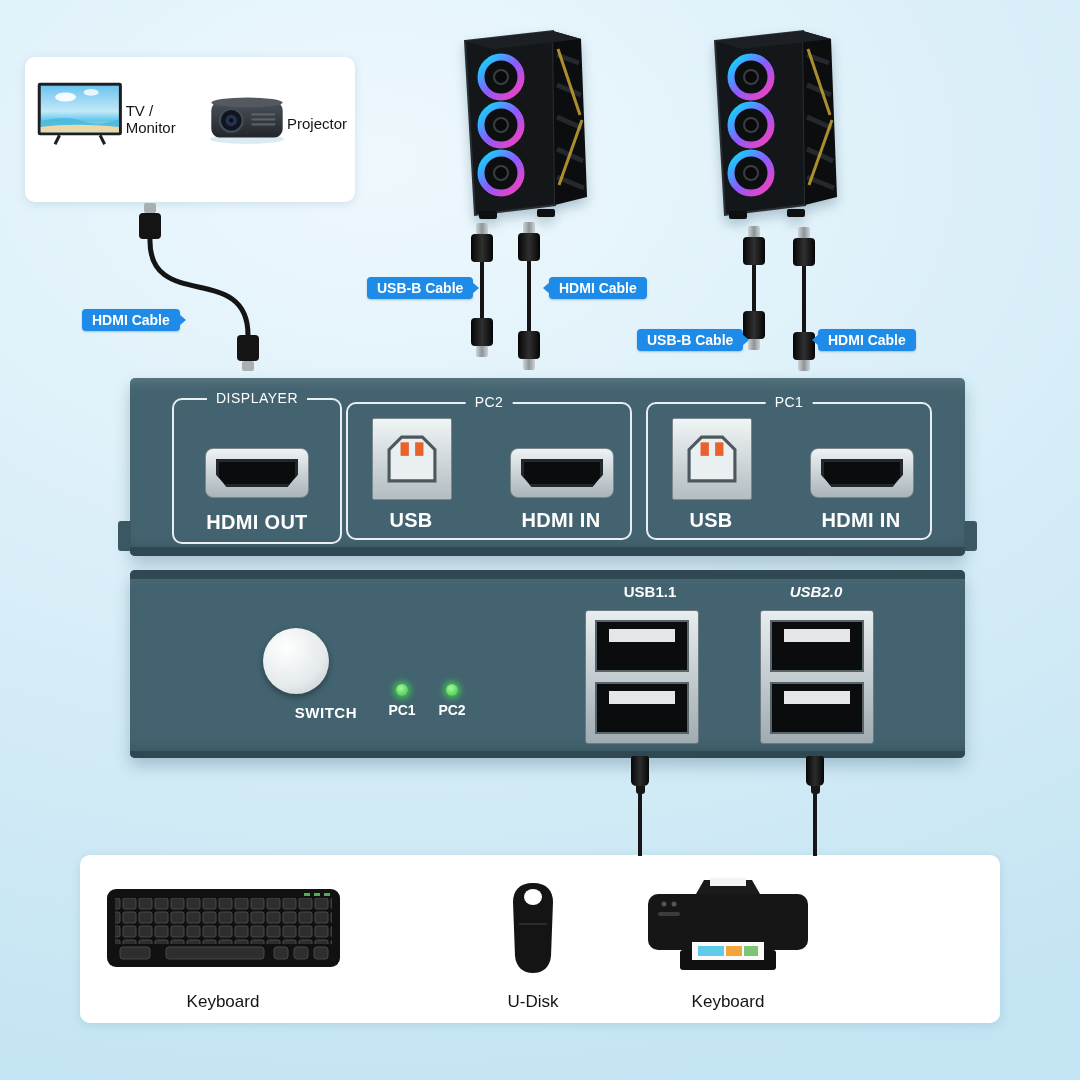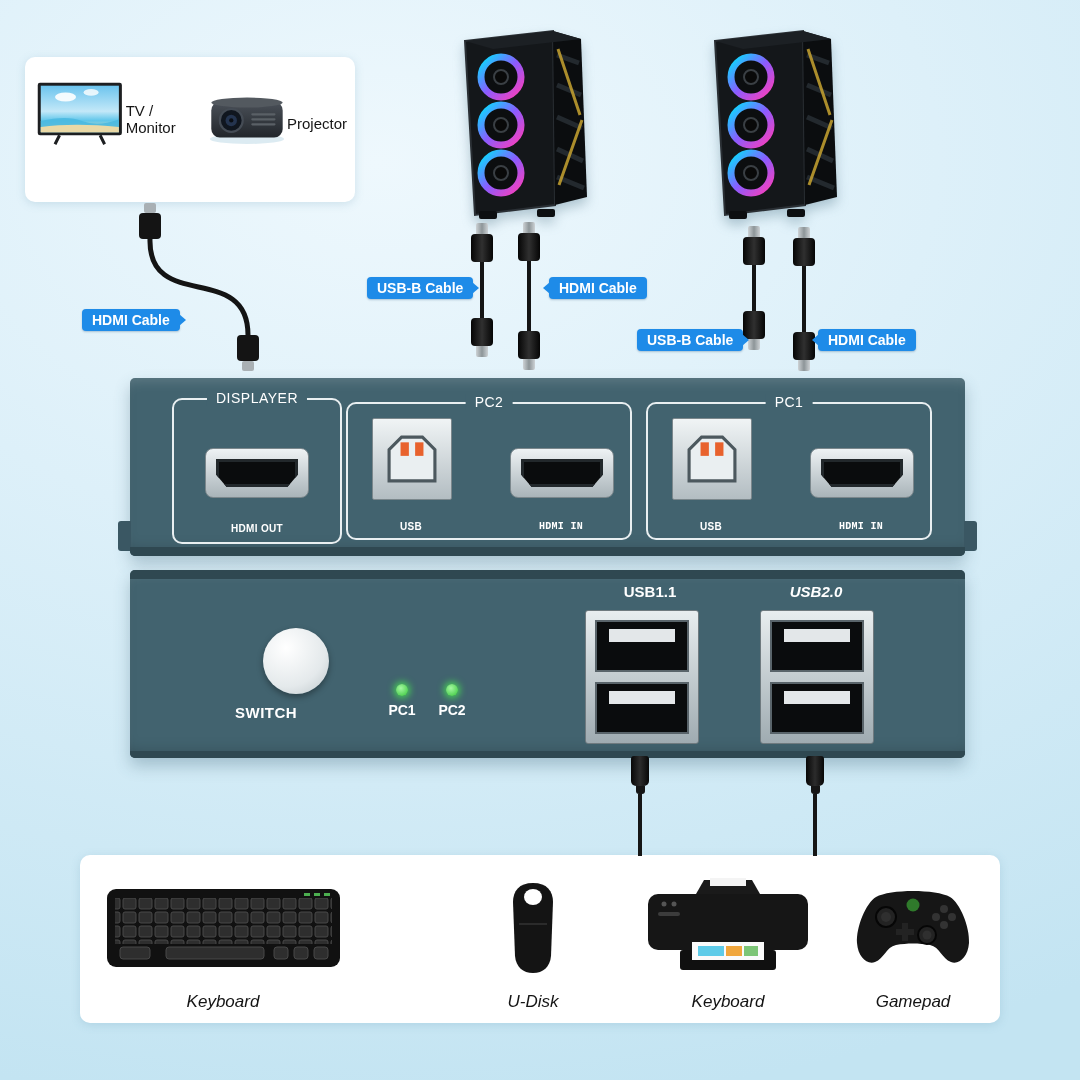--- a/index.html
+++ b/index.html
@@ -3,21 +3,21 @@
 <meta charset="utf-8">
 <style>
   html,body{margin:0;padding:0;background:#dff1f9;}
   .stage{position:relative;width:1080px;height:1080px;overflow:hidden;
     font-family:"Liberation Sans",sans-serif;
     background:radial-gradient(1400px 950px at 35% 15%, #eef8fd 0%, #ddf0f9 40%, #c3e4f2 100%);}
 
   
   .panel{position:absolute;background:#ffffff;border-radius:10px;box-shadow:0 2px 8px rgba(110,160,185,.25);}
   .display-box{left:25px;top:57px;width:330px;height:145px;}
-  .peripherals-bar{left:80px;top:855px;width:920px;height:168px;font-style:italic;}
+  .peripherals-bar{left:80px;top:855px;width:920px;height:168px;}
 
   .dev-item{position:absolute;display:flex;flex-direction:row;align-items:center;}
   .dev-label{font-size:15px;color:#161616;margin-top:8px;}
 
   
   .pill{position:absolute;background:var(--label-pill,#1e8be8);color:#fff;font-size:14px;font-weight:bold;
     padding:3px 10px;border-radius:4px;white-space:nowrap;z-index:6;box-shadow:0 1px 2px rgba(30,80,120,.3);}
   .pill.tail-r::after{content:"";position:absolute;right:-6px;top:50%;transform:translateY(-50%);
     border:6px solid transparent;border-left:7px solid var(--label-pill,#1e8be8);border-right:0;}
   .pill.tail-l::before{content:"";position:absolute;left:-6px;top:50%;transform:translateY(-50%);
@@ -49,41 +49,41 @@
   .front-panel::before{content:"";position:absolute;top:0;left:0;right:0;height:9px;background:var(--device-edge,#2f4851);border-radius:5px 5px 0 0;}
   .front-panel::after{content:"";position:absolute;bottom:0;left:0;right:0;height:7px;background:var(--device-edge,#2f4851);border-radius:0 0 5px 5px;}
 
   
   .section{position:absolute;border:2px solid #e9eff1;border-radius:10px;}
   .sec-displayer{left:42px;top:20px;width:166px;height:142px;}
   .sec-pc2{left:216px;top:24px;width:282px;height:134px;}
   .sec-pc1{left:516px;top:24px;width:282px;height:134px;}
   .legend{position:absolute;top:-10px;left:50%;transform:translateX(-50%);background:var(--device-body,#42636f);
     padding:0 9px;color:#fff;font-weight:normal;font-size:14px;letter-spacing:.5px;white-space:nowrap;}
-  .port-label{position:absolute;color:#fff;font-weight:bold;font-size:10px;text-align:center;letter-spacing:.3px;}
+  .port-label{position:absolute;color:#fff;font-weight:bold;font-size:20px;text-align:center;letter-spacing:.3px;}
   .lbl-hdmi-out{left:0;right:0;bottom:8px;}
   .lbl-usb{left:24px;width:78px;bottom:6px;}
-  .lbl-hdmi-in{left:152px;width:122px;bottom:6px;font-family:Liberation Mono, monospace;}
+  .lbl-hdmi-in{left:152px;width:122px;bottom:6px;}
 
   .hdmi-port{position:absolute;width:102px;height:48px;background:linear-gradient(180deg,#eef2f4,#a9b4b9);
     border:1px solid #7b878c;border-radius:8px;display:flex;align-items:center;justify-content:center;}
   .p-hdmi-out{left:31px;top:48px;}
   .p-hdmi-in{left:162px;top:44px;}
   .hdmi-slot{width:82px;height:28px;background:#0a0c0d;
     clip-path:polygon(0 0,100% 0,100% 55%,87% 100%,13% 100%,0 55%);box-shadow:inset 0 0 0 3px #22282b;}
 
   .usbb-port{position:absolute;left:24px;top:14px;width:78px;height:80px;background:linear-gradient(180deg,#f0f4f5,#b3bdc2);
     border:1px solid #7b878c;border-radius:2px;display:flex;align-items:center;justify-content:center;}
   .usbb-slot{width:50px;height:48px;display:block;}
 
   
   .switch-btn{position:absolute;left:133px;top:58px;width:66px;height:66px;border-radius:50%;
     background:radial-gradient(circle at 35% 30%,#ffffff,#e4e9eb 62%,#bcc5c9);box-shadow:0 3px 6px rgba(0,0,0,.35);}
   .front-label{position:absolute;color:#fff;font-weight:bold;}
-  .switch-label{left:105px;top:134px;width:122px;text-align:left;font-size:15px;letter-spacing:.5px;}
+  .switch-label{left:105px;top:134px;width:122px;text-align:right;font-size:15px;letter-spacing:.5px;}
   .led{position:absolute;top:114px;width:12px;height:12px;border-radius:50%;
     background:radial-gradient(circle at 40% 35%,#a4f8a0,var(--led-on,#34c438));box-shadow:0 0 7px 2px rgba(70,230,80,.85);}
   .led1{left:266px;}.led2{left:316px;}
   .led-label{top:132px;width:44px;text-align:center;font-size:14px;}
   .l1{left:250px;}.l2{left:300px;}
   .usb-group-label{top:13px;width:112px;text-align:center;font-size:15px;}
   .g1{left:464px;}.g2{left:630px;font-style:italic;}
   .usba-stack{position:absolute;top:40px;width:112px;height:132px;background:linear-gradient(180deg,#e8edef,#9fabb1);
     border:1px solid #6f7a7f;border-radius:3px;display:flex;flex-direction:column;align-items:center;justify-content:space-evenly;}
   .s1{left:455px;}.s2{left:630px;}
@@ -356,33 +356,15 @@
           <rect x="36" y="72" width="96" height="20" rx="3" fill="#101010"></rect>
           <rect x="48" y="64" width="72" height="18" fill="#fafafa"></rect>
           <rect x="54" y="68" width="26" height="10" fill="#5ecbe8"></rect>
           <rect x="82" y="68" width="16" height="10" fill="#f0a63c"></rect>
           <rect x="100" y="68" width="14" height="10" fill="#7cc576"></rect>
         </svg>
       </div>
       <div class="peri-label">Keyboard</div>
     </div>
 
-    <div class="peri p-gamepad">
-      <div class="icon-wrap">
-        <svg width="122" height="82" viewBox="0 0 122 82">
-          <path d="M24 10 C38 2 84 2 98 10 C108 16 118 40 117 56 C116 70 107 78 99 75 C90 72 88 60 78 58 C67 56 55 56 44 58 C34 60 32 72 23 75 C15 78 6 70 5 56 C4 40 14 16 24 10 Z" fill="#161616"></path>
-          <circle cx="34" cy="30" r="10" fill="#232323" stroke="#060606" stroke-width="2"></circle>
-          <circle cx="34" cy="30" r="5" fill="#2f2f2f"></circle>
-          <circle cx="75" cy="48" r="9" fill="#232323" stroke="#060606" stroke-width="2"></circle>
-          <circle cx="75" cy="48" r="4.5" fill="#2f2f2f"></circle>
-          <circle cx="61" cy="18" r="6.5" fill="#2f7a2b"></circle>
-          <path d="M44 42 h6 v-6 h6 v6 h6 v6 h-6 v6 h-6 v-6 h-6 z" fill="#232323"></path>
-          <circle cx="92" cy="22" r="4" fill="#333333"></circle>
-            <circle cx="100" cy="30" r="4" fill="#333333"></circle>
-          <circle cx="84" cy="30" r="4" fill="#333333"></circle>
-            <circle cx="92" cy="38" r="4" fill="#333333"></circle>
-        </svg>
-      </div>
-      <div class="peri-label">Gamepad</div>
-    </div>
   </div>
 
 </div>
 
 </body></html>

